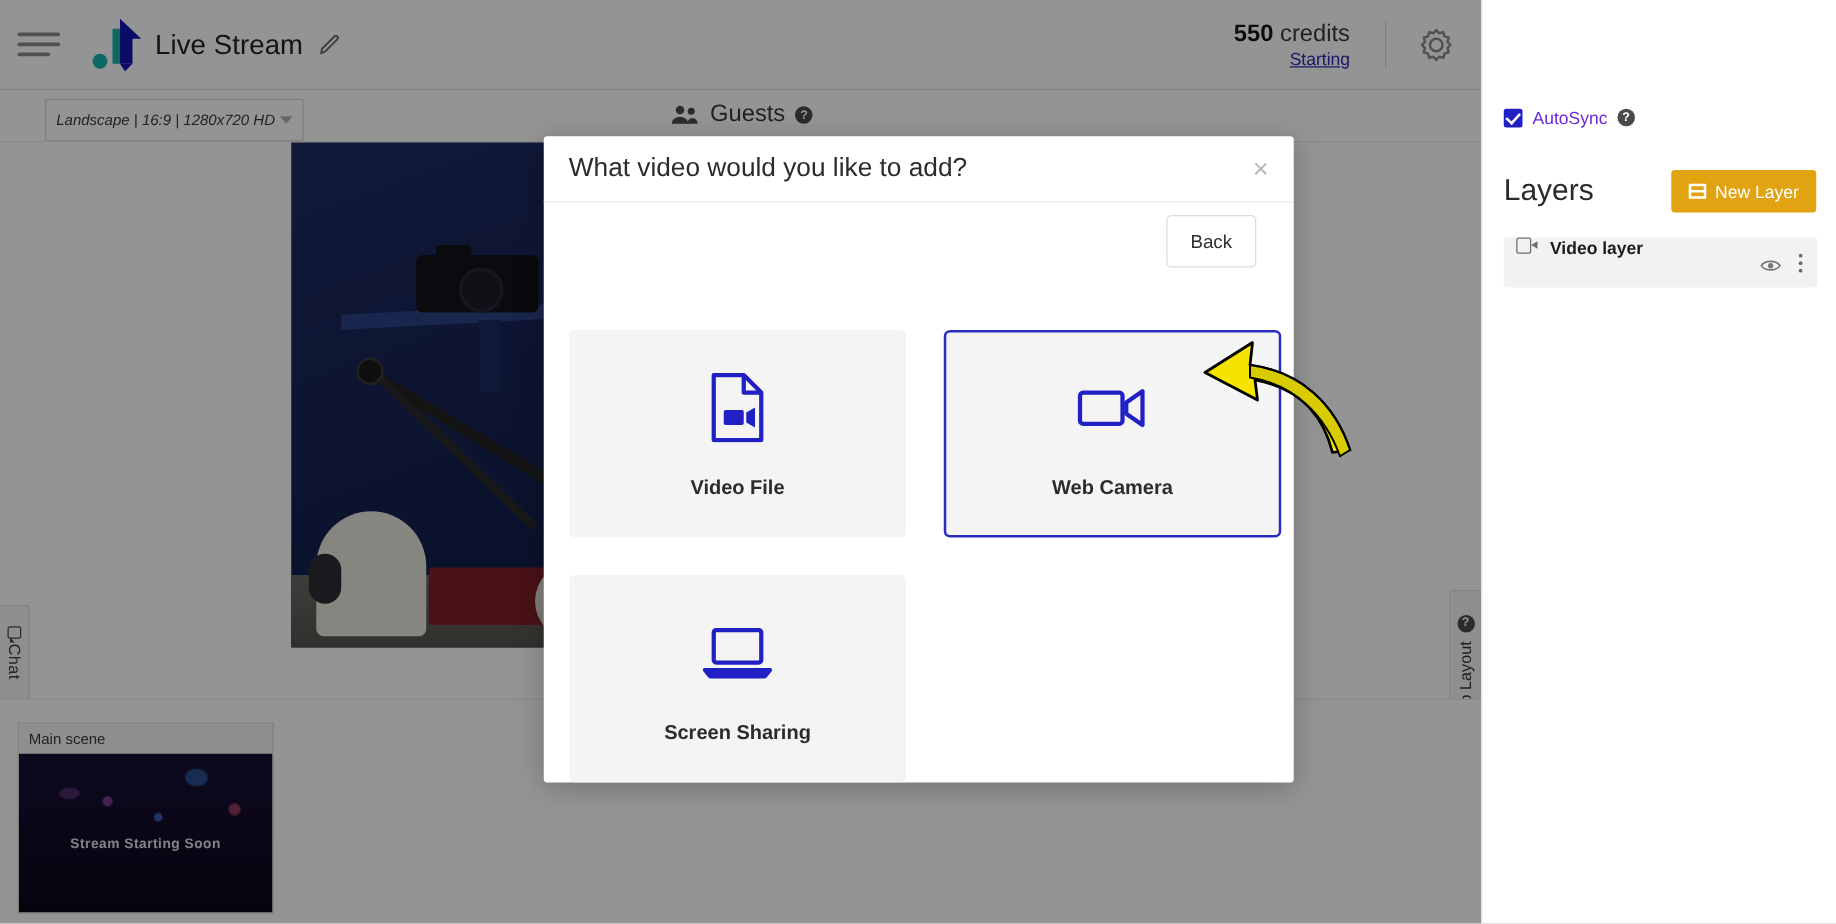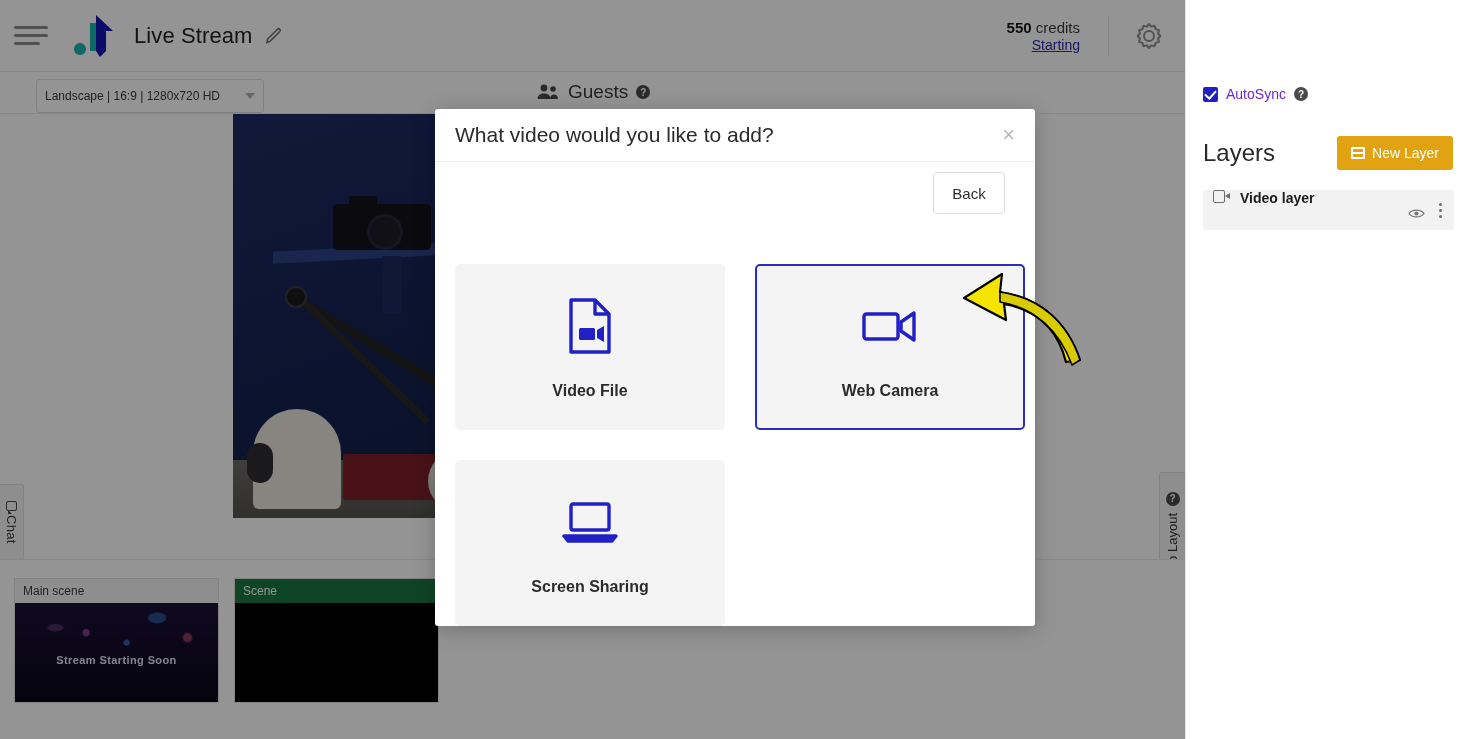--- a/index.html
+++ b/index.html
@@ -26,30 +26,30 @@
   }
   #hamburger { margin-left: 14px; width: 40px; height: 34px; display:flex; flex-direction:column; justify-content:center; gap:5px; cursor:pointer; }
   #hamburger span { display:block; height:3px; background:#8c8c8c; border-radius:2px; }
   #hamburger span:nth-child(1){ width: 34px; }
   #hamburger span:nth-child(2){ width: 34px; }
   #hamburger span:nth-child(3){ width: 26px; }
 
   #logo { margin-left: 16px; width: 50px; height: 46px; position: relative; }
 
   #stream-title {
-    margin-left: 14px; font-size: 22px; color: #232323; letter-spacing: .1px; text-align: center;
+    margin-left: 4px; font-size: 22px; color: #232323; letter-spacing: .1px; text-align: center;
   }
   #edit-pencil { margin-left: 12px; width: 20px; height: 20px; cursor: pointer; }
 
   #header-right {
     position: absolute; right: 0; top: 0; height: 72px;
     display: flex; align-items: center;
   }
   #credits { text-align: right; line-height: 1.15; margin-right: 18px;}
-  #credits .line1 { font-size: 15px; color: #3b3b3b; }
+  #credits .line1 { font-size: 19px; color: #3b3b3b; }
   #credits .line1 b { color: #151515; font-weight: bold; }
   #credits .line2 { font-size: 14px; }
   #credits .line2 a { color: #2b2bb5; text-decoration: underline; cursor: pointer; }
   #header-divider { width:1px; height:40px; background:#e0e0e0; margin: 0 10px;}
   #gear { width: 40px; height: 40px; cursor: pointer; margin: 0 16px 0 10px;}
 
   
   #right-panel {
     position: absolute; right: 0; top: 0; width: 284px; height: 739px;
     background: #ffffff; border-left: 1px solid #e4e4e4;
@@ -107,24 +107,24 @@
   .eye-ic { width: 17px; height: 11px; cursor: pointer; }
   .kebab { display:flex; flex-direction:column; gap:3px; cursor:pointer; padding:2px;}
   .kebab i { width:3px; height:3px; background:#6b6b6b; border-radius:50%; display:block;}
 
   
   #stage-toolbar {
     position: absolute; left: 0; top: 72px; width: 1185px; height: 42px;
     background: #ffffff; border-bottom: 1px solid #ececec;
   }
   #ratio-select {
-    position: absolute; left: 36px; top: 7px; width: 228px; height: 26px;
+    position: absolute; left: 36px; top: 7px; width: 207px; height: 26px;
     border: 1px solid #dcdcdc; border-radius: 3px; background: #fff;
     font-size: 12px; color: #3a3a3a; display: flex; align-items: center;
-    padding: 16px 8px; cursor: pointer;
+    padding: 16px 8px; cursor: pointer; font-style: italic;
   }
   #ratio-caret { margin-left: auto; width:0;height:0;border-left:5px solid transparent;border-right:5px solid transparent;border-top:6px solid #b3b3b3;}
   #guests-btn {
     position: absolute; left: 536px; top: 6px; height: 28px;
     display: flex; align-items: center; gap: 8px; cursor: pointer;
   }
   #guests-label { font-size: 19px; color: #3b3b3b; }
 
   #stage {
     position: absolute; left: 0; top: 114px; width: 1185px; height: 445px;
@@ -179,21 +179,21 @@
   
   #scene-strip {
     position: absolute; left: 0; top: 559px; width: 1185px; height: 180px;
     background: #ffffff; border-top: 1px solid #ececec;
   }
   .scene-card { position: absolute; top: 18px; width: 205px; }
   .scene-card .cap {
     height: 22px; font-size: 12px; display: flex; align-items: center;
     padding: 12px 8px; border: 1px solid #e2e2e2; border-bottom: none;
   }
-  .scene-card .thumb { height: 100px; border: 1px solid #e2e2e2; border-top:none; }
+  .scene-card .thumb { height: 128px; border: 1px solid #e2e2e2; border-top:none; }
   #scene1 { left: 14px; }
   #scene1 .cap { background: #f5f5f5; color: #3b3b3b; }
   #scene1 .thumb {
     background: radial-gradient(ellipse at 20% 25%, #4a2a66 0 3%, transparent 4%),
                 radial-gradient(ellipse at 70% 15%, #2a4a8a 0 4%, transparent 5%),
                 radial-gradient(circle at 35% 30%, #7a3a8a 0 2%, transparent 3%),
                 radial-gradient(circle at 55% 40%, #3a5aa8 0 2%, transparent 3%),
                 radial-gradient(circle at 85% 35%, #8a3a5a 0 2%, transparent 3%),
                 linear-gradient(#1a1038 0%, #0a0818 100%);
     position: relative;
@@ -343,24 +343,20 @@
     </div>
   </div>
 
   <div id="scene-strip">
     <div class="scene-card" id="scene1">
       <div class="cap">Main scene</div>
       <div class="thumb">
         <div class="txt">Stream Starting Soon</div>
       </div>
     </div>
-    <div class="scene-card" id="scene2">
-      <div class="cap">Scene</div>
-      <div class="thumb"></div>
-    </div>
 
   </div>
 
   <div id="backdrop"></div>
 
   <div id="right-panel">
 
     <div id="autosync-row">
       <span id="autosync-box"></span>
       <span id="autosync-label">AutoSync</span>

